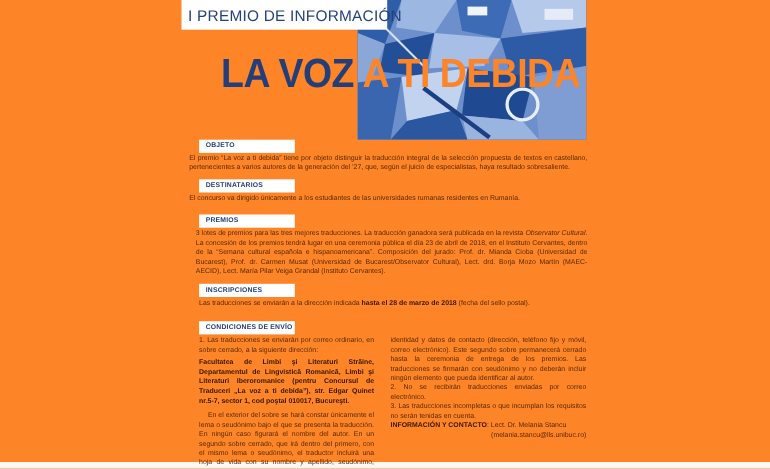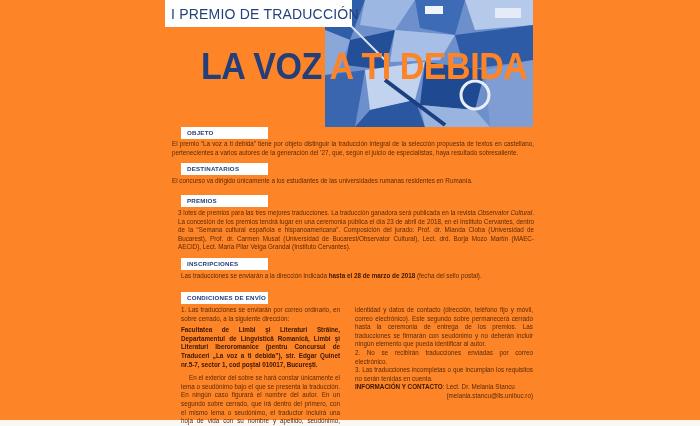--- a/index.html
+++ b/index.html
@@ -42,21 +42,21 @@
       <polygon points="100,127 95,105 150,110 165,127" fill="#9ab4e0"></polygon>
       <circle cx="150" cy="95" r="14" fill="none" stroke="#e8eef8" stroke-width="3"></circle>
       <rect x="170" y="8" width="26" height="10" fill="#e6ecf7"></rect>
       <rect x="100" y="6" width="18" height="8" fill="#f0f4fb"></rect>
       <line x1="60" y1="80" x2="120" y2="125" stroke="#1b3f80" stroke-width="4"></line>
       <line x1="20" y1="20" x2="60" y2="60" stroke="#d4e0f3" stroke-width="2"></line>
     </svg>
   </div>
 
   <div class="banner">
-    <span>I PREMIO DE TRADUCCIÓN</span>
+    <span>I PREMIO DE INFORMACIÓN</span>
   </div>
 
   <div class="title"><span class="t1">LA VOZ </span><span class="t2">A TI DEBIDA</span></div>
 
   <div class="label" style="top:127px;">OBJETO</div>
   <div class="para" style="left:172px; top:140px; width:362px;">El premio “La voz a ti debida” tiene por objeto distinguir la traducción integral de la selección propuesta de textos en castellano, pertenecientes a varios autores de la generación del ’27, que, según el juicio de especialistas, haya resultado sobresaliente.</div>
 
   <div class="label" style="top:163px;">DESTINATARIOS</div>
   <div class="para" style="left:172px; top:177px; width:362px;">El concurso va dirigido únicamente a los estudiantes de las universidades rumanas residentes en Rumanía.</div>
 

